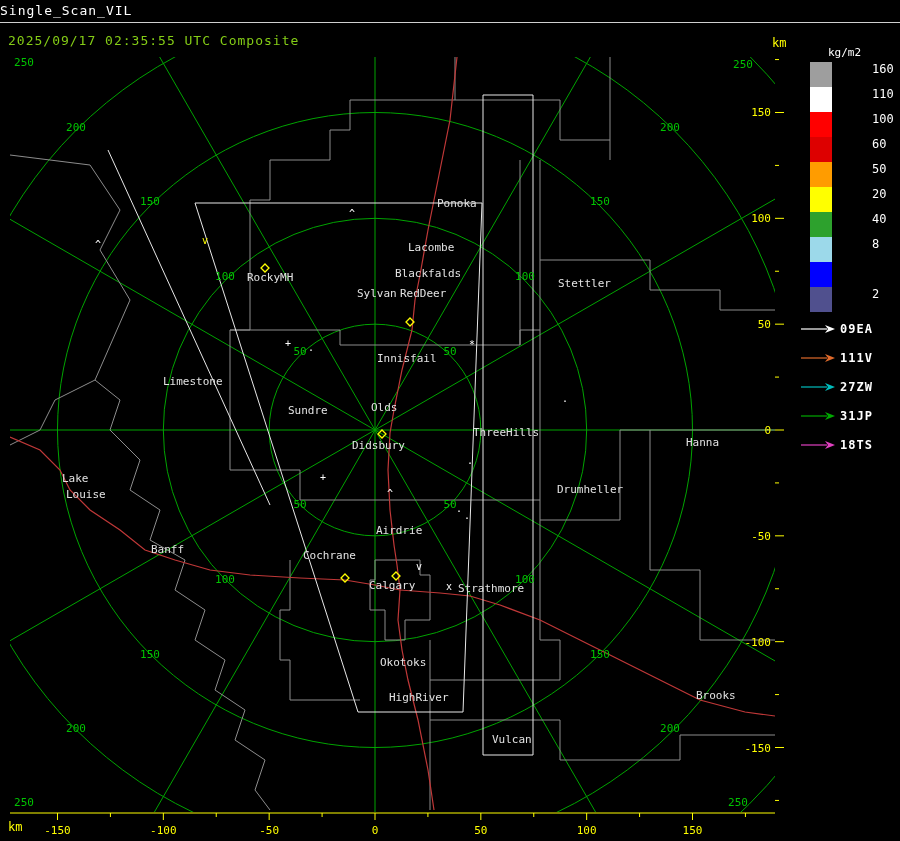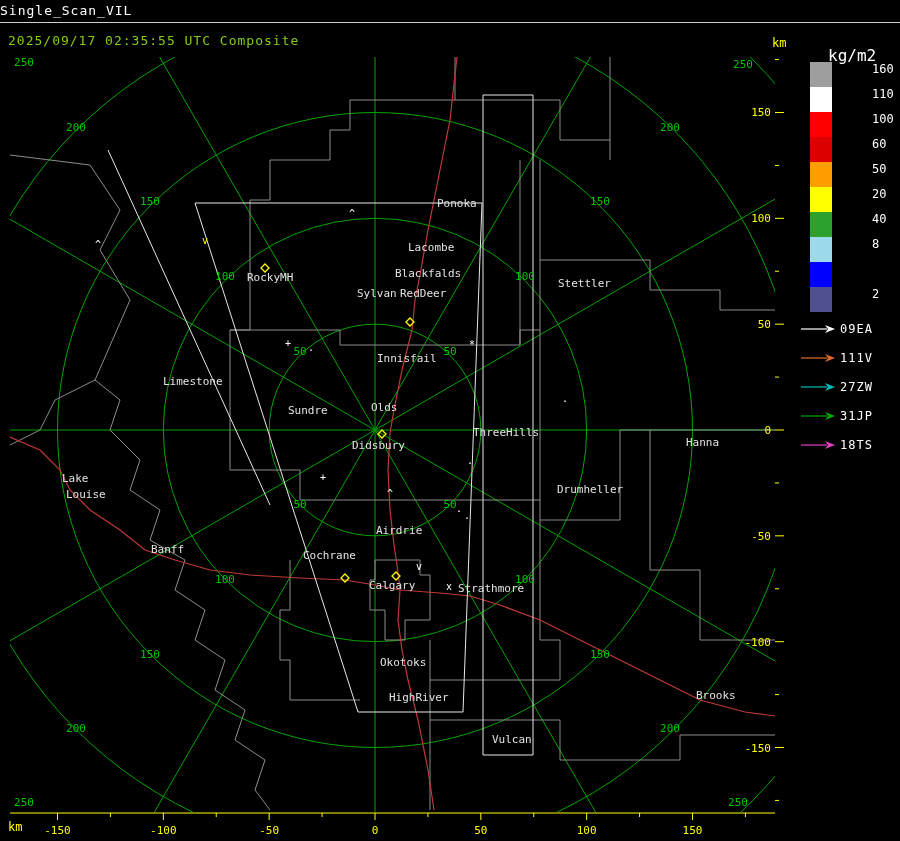--- a/index.html
+++ b/index.html
@@ -4,28 +4,28 @@
 <style>
   html,body{margin:0;padding:0;background:#000;}
   body{width:900px;height:841px;position:relative;overflow:hidden;
        font-family:"DejaVu Sans Mono",monospace;}
   .titlebar{position:absolute;top:3px;left:0;width:100%;text-align:left;
             color:#ffffff;font-size:13px;letter-spacing:1px;}
   .title-sep{position:absolute;top:22px;left:0;width:100%;height:1px;background:#cfcfcf;}
   .ts{position:absolute;top:33px;left:8px;color:#84cc16;font-size:13px;letter-spacing:1px;}
   .km-top{position:absolute;top:36px;left:772px;color:#ffff00;font-size:12px;}
   .km-bottom{position:absolute;top:820px;left:8px;color:#ffff00;font-size:12px;}
-  .cb-unit{position:absolute;top:46px;left:828px;color:#ffffff;font-size:16px;}
+  .cb-unit{position:absolute;top:46px;left:828px;color:#ffffff;font-size:11px;}
   #colorbar{position:absolute;top:62px;left:810px;}
   .cb-row{display:flex;align-items:flex-start;height:25px;gap:32px;}
   .cb-box{width:22px;height:25px;}
   .cb-label{color:#ffffff;font-size:12px;margin-left:8px;width:34px;}
   #radar-sites{position:absolute;top:314px;left:800px;}
   .rs-row{display:flex;align-items:center;height:29px;}
-  .rs-label{color:#ffffff;font-size:12px;margin-left:4px;letter-spacing:1px;}
+  .rs-label{color:#ffffff;font-size:12px;margin-left:4px;letter-spacing:1px;font-weight:bold;}
   #map-svg{position:absolute;left:10px;top:57px;}
   #bottom-axis{position:absolute;left:0;top:810px;}
   svg text{font-family:"DejaVu Sans Mono",monospace;}
 </style>
 </head>
 <body>
 
 <div>
   <div class="titlebar">
     <span>Single_Scan_VIL</span>

